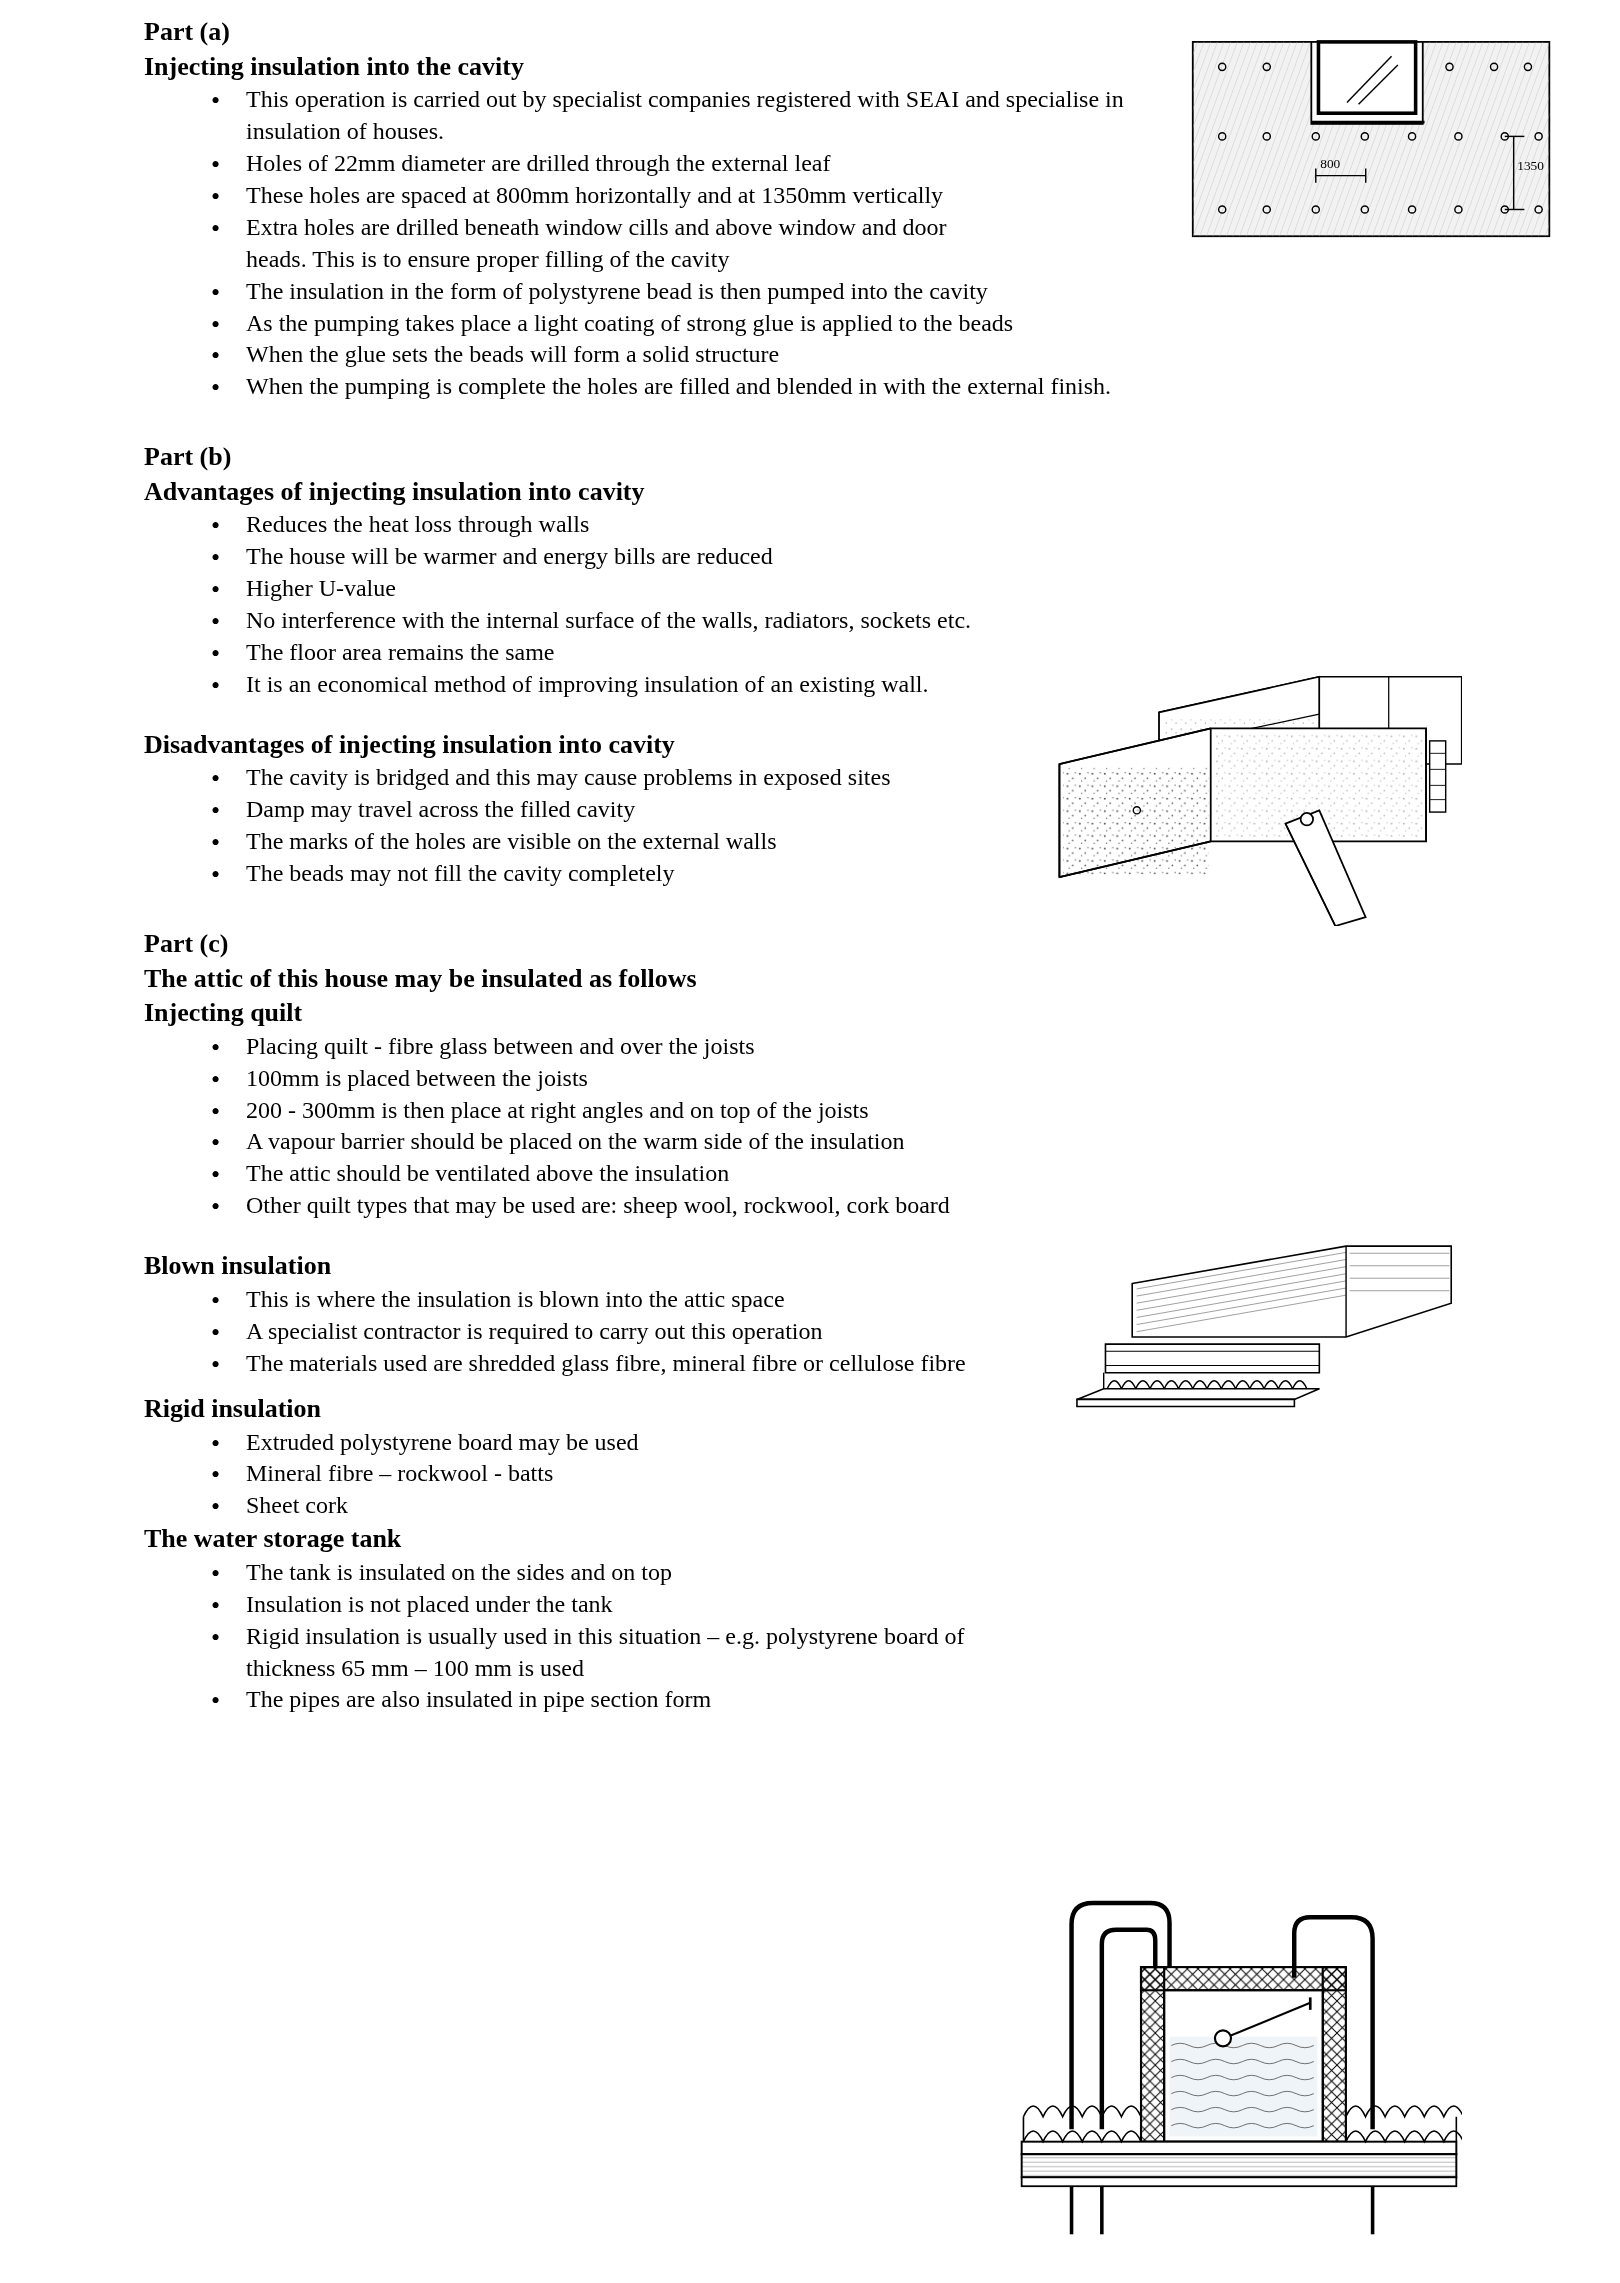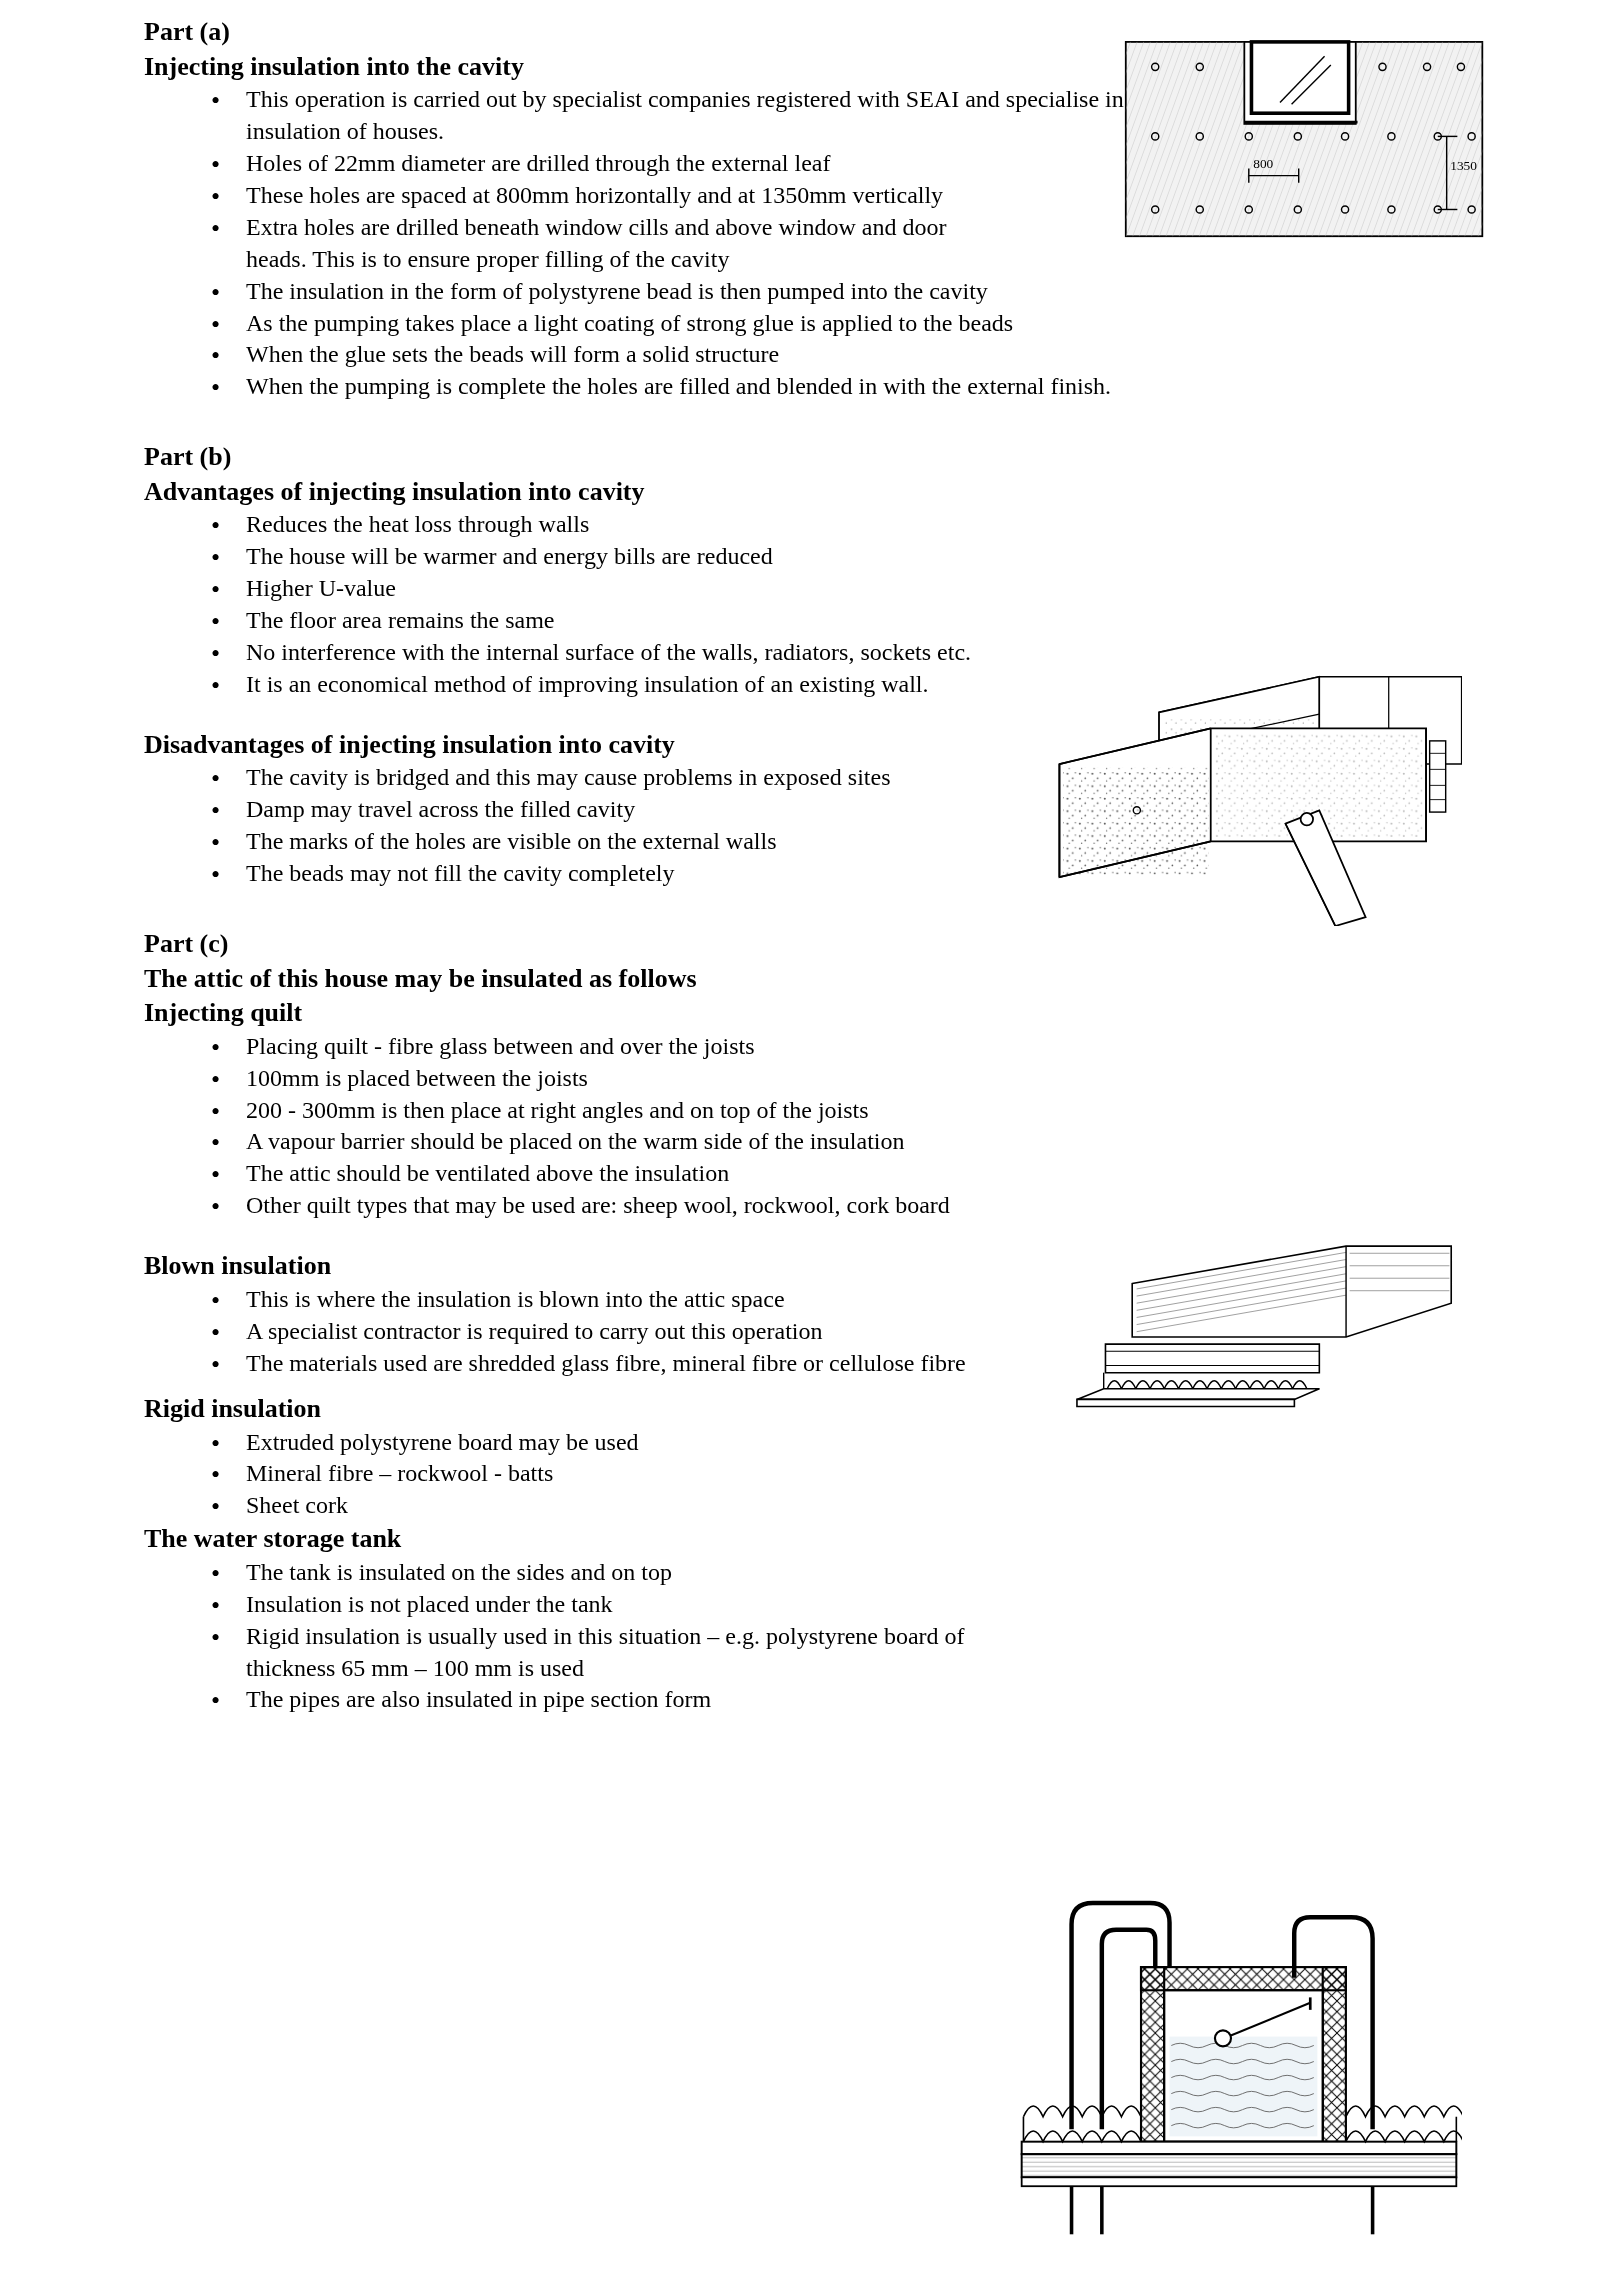--- a/index.html
+++ b/index.html
@@ -65,21 +65,21 @@
   .gap-lg { height: 37px; }
   .narrower { width: 998px; }
 
   
   .figure {
     position: absolute;
   }
 
   
   #fig-cavity {
-    left: 1080px;
+    left: 1147px;
     top: 40px;
     width: 361px;
     height: 232px;
     padding-left: 44px;
   }
   
   #fig-block {
     left: 1052px;
     top: 659px;
     width: 410px;
@@ -122,22 +122,22 @@
     </ul>
 
     <div class="gap-lg"></div>
 
     <h2 class="part">Part (b)</h2>
     <h3 class="subhead">Advantages of injecting insulation into cavity</h3>
     <ul class="bullets" style="width:891px">
       <li>Reduces the heat loss through walls</li>
       <li>The house will be warmer and energy bills are reduced</li>
       <li>Higher U-value</li>
+      <li style="width:740px">No interference with the internal surface of the walls, radiators, sockets etc.</li>
       <li>The floor area remains the same</li>
-      <li style="width:740px">No interference with the internal surface of the walls, radiators, sockets etc.</li>
       <li style="width:784px">It is an economical method of improving insulation of an existing wall.</li>
     </ul>
 
     <div class="gap-md"></div>
 
     <h3 class="subhead">Disadvantages of injecting insulation into cavity</h3>
     <ul class="bullets">
       <li>The cavity is bridged and this may cause problems in exposed sites</li>
       <li>Damp may travel across the filled cavity</li>
       <li>The marks of the holes are visible on the external walls</li>

